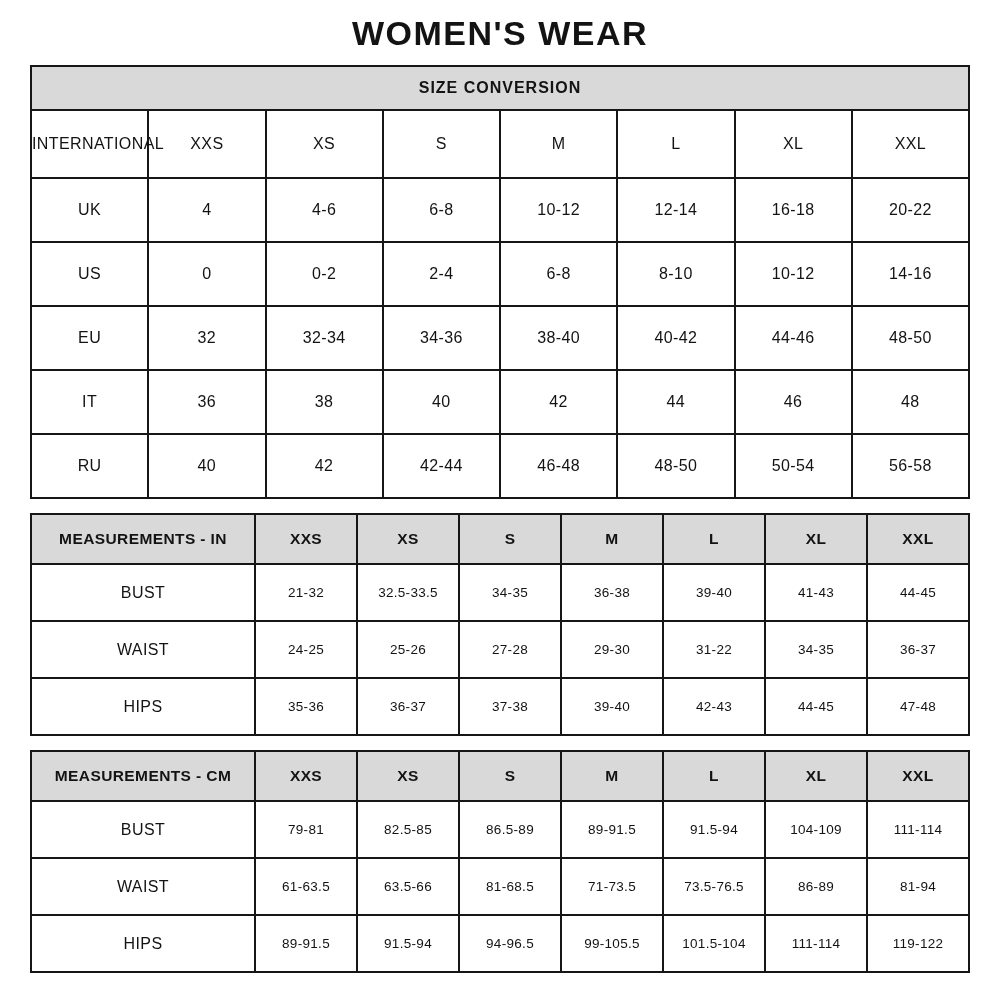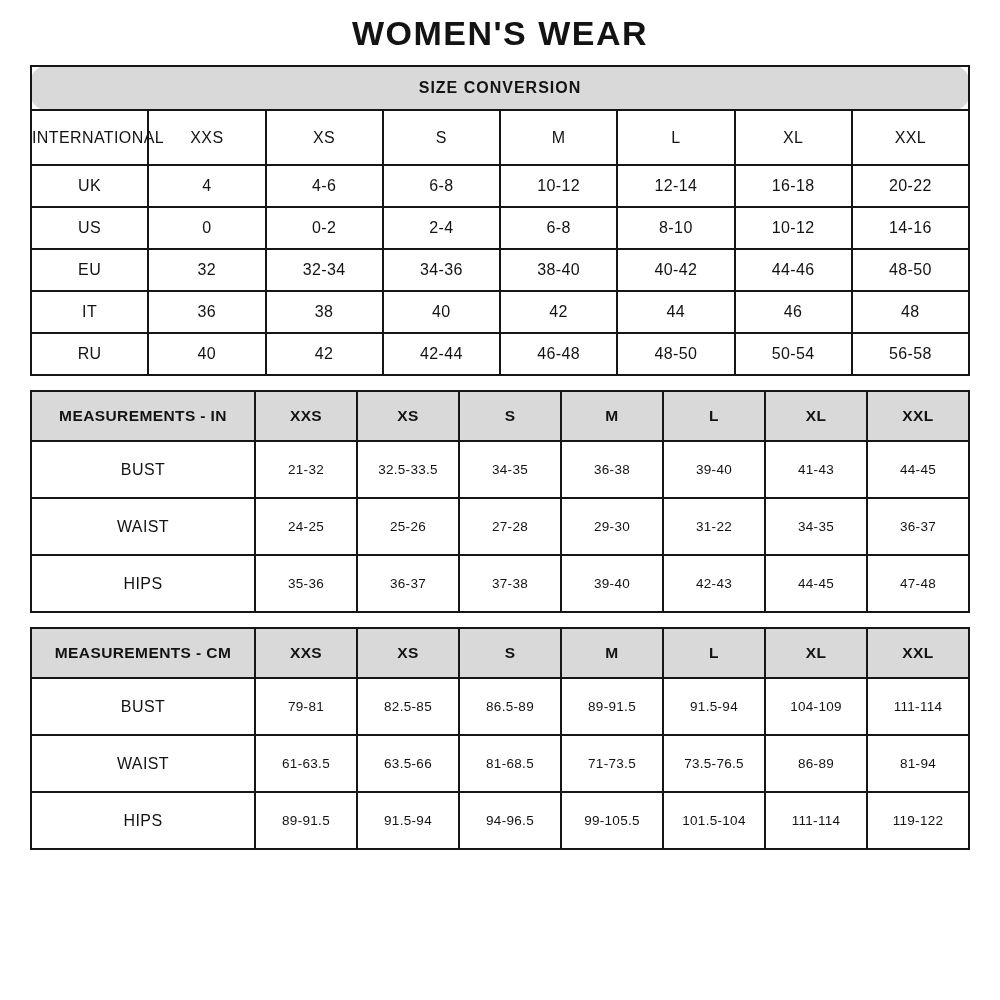--- a/index.html
+++ b/index.html
@@ -35,23 +35,23 @@
     letter-spacing: 0.4px;
   }
   
   table.conversion td.banner {
     background: #d9d9d9;
     font-weight: 700;
     height: 44px;
     font-size: 16px;
     letter-spacing: 1px;
   }
-  table.conversion tr[data-name="header-row"] td { height: 55px; margin-left: 47px; }
-  table.conversion tr[data-name="table-row"] td { height: 42px; }
-  table.conversion td:first-child { width: 170px; border-radius: 15px; }
+  table.conversion tr[data-name="header-row"] td { height: 68px; margin-left: 47px; }
+  table.conversion tr[data-name="table-row"] td { height: 64px; }
+  table.conversion td:first-child { width: 170px; }
   
   table.measure { margin-top: 14px; }
   table.measure td:first-child { width: 224px; }
   table.measure tr[data-name="header-row"] td {
     background: #d9d9d9;
     font-weight: 700;
     height: 50px;
     font-size: 15.5px;
   }
   table.measure tr[data-name="table-row"] td { height: 57px; }

